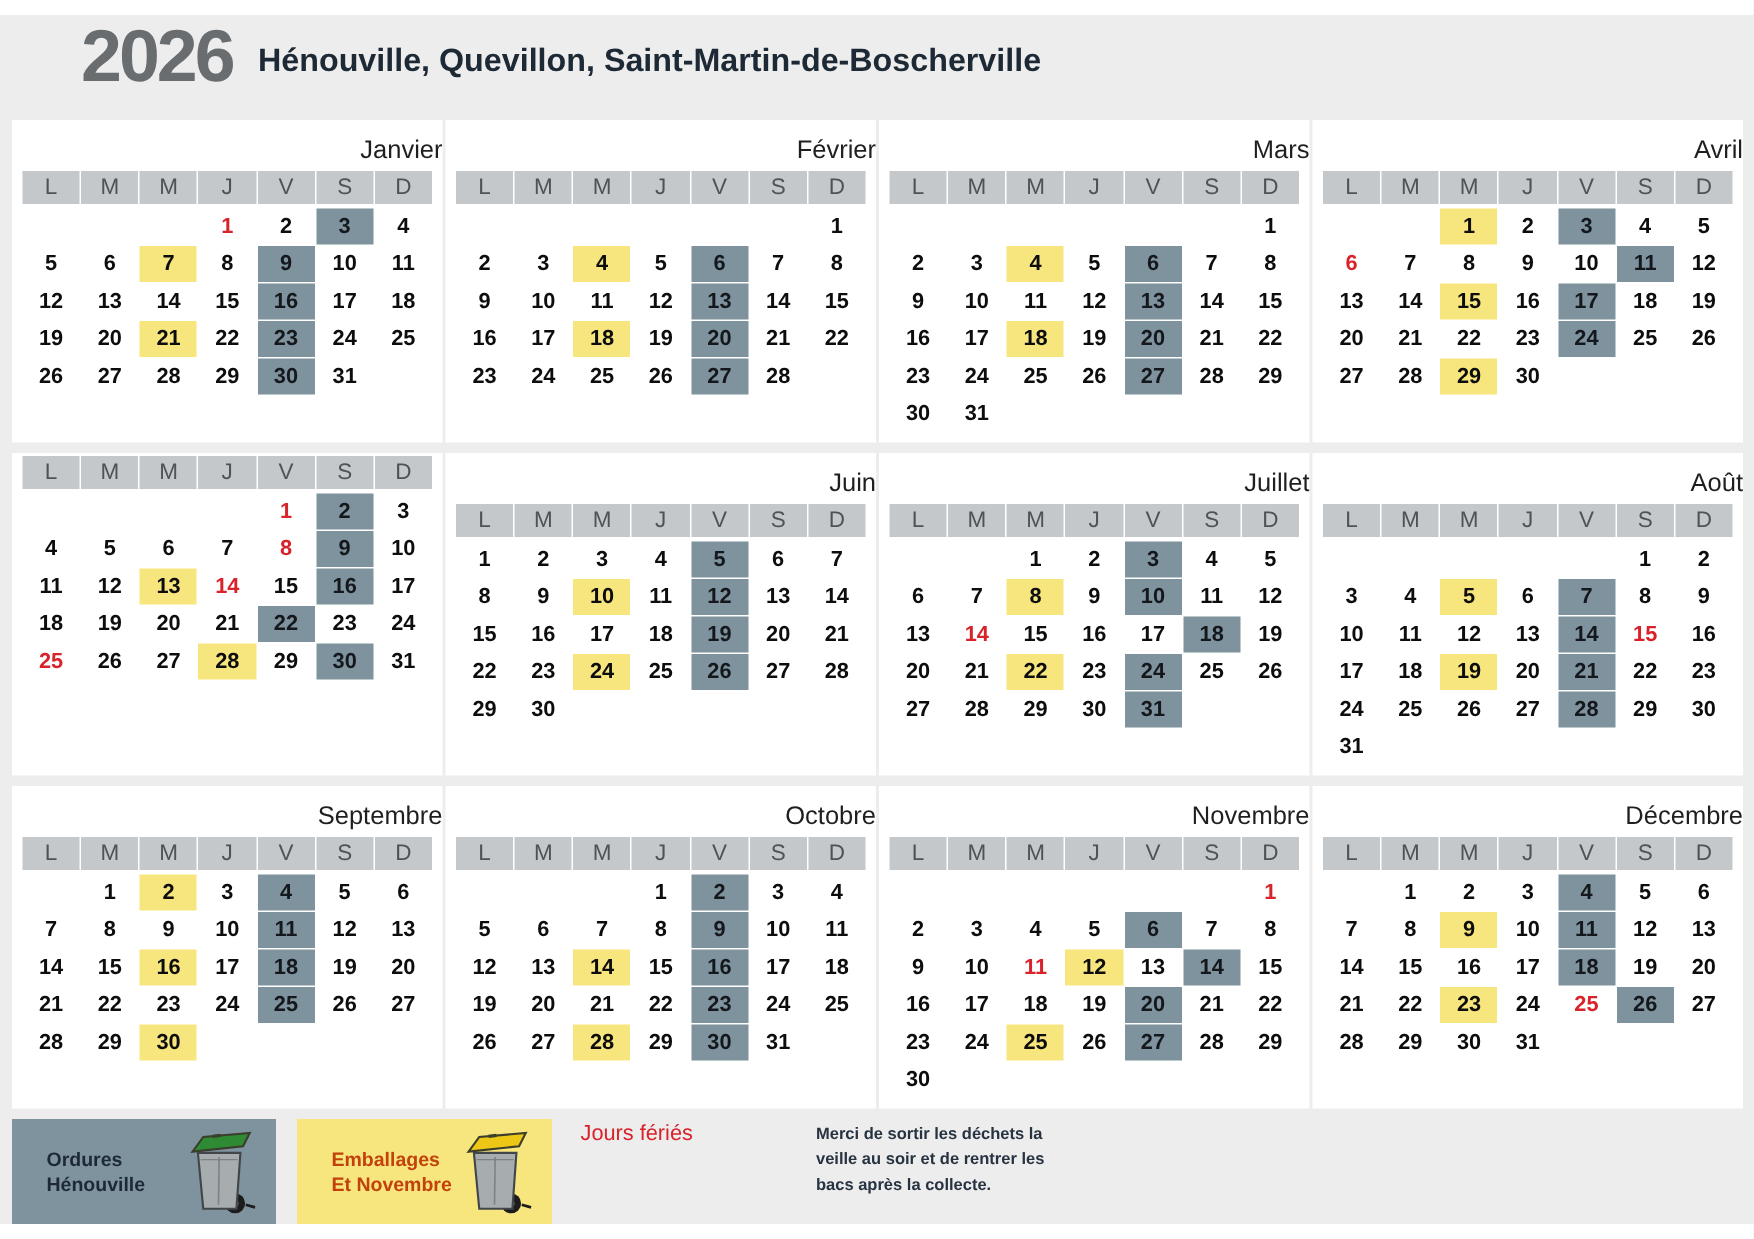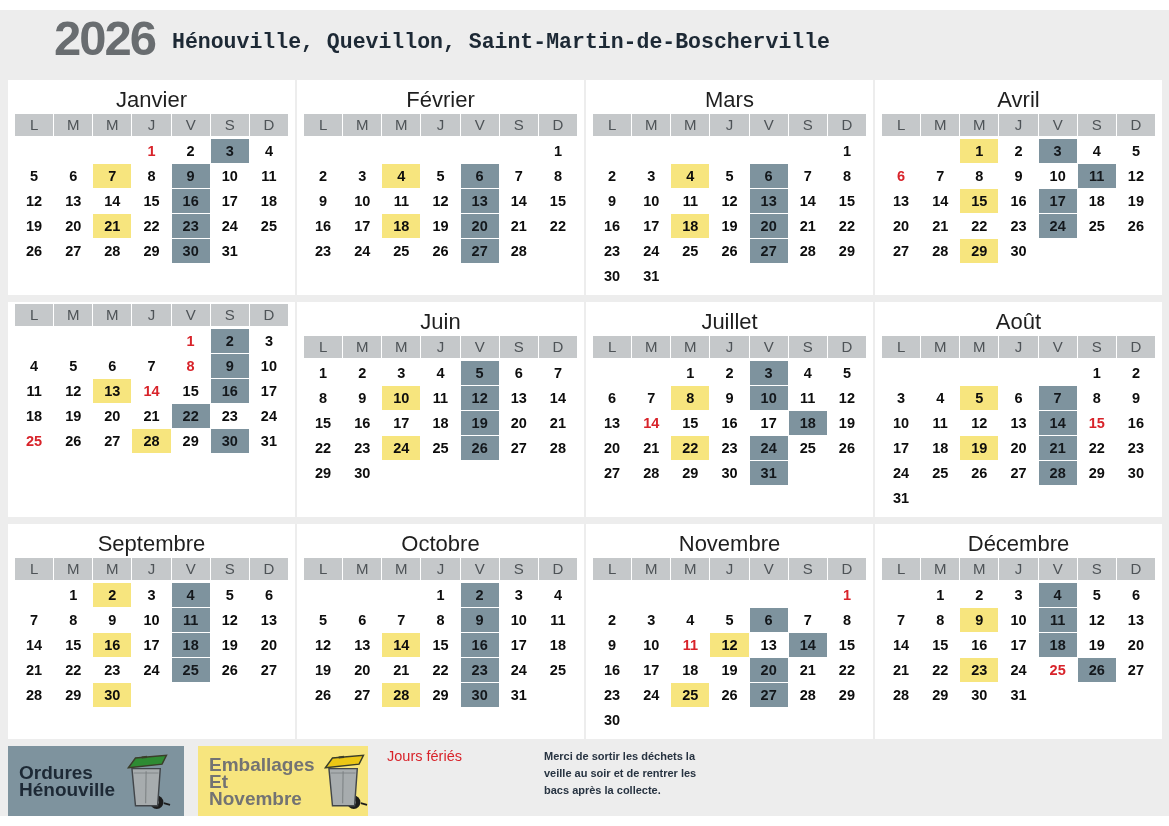--- a/index.html
+++ b/index.html
@@ -9,31 +9,31 @@
     font-family:"Liberation Sans","DejaVu Sans",sans-serif;
     -webkit-font-smoothing:antialiased;
   }
   .edge-strip{position:absolute;left:0;width:1169px;background:#ffffff;}
   .edge-top{top:0;height:10px;}
   .edge-bottom{bottom:0;height:10px;}
 
   
   .header{position:absolute;left:10px;top:8px;height:64px;display:flex;align-items:baseline;}
   .year{font-size:49px;font-weight:bold;color:#696d70;letter-spacing:-2px;line-height:60px;margin-left:44px;}
-  .place-title{font-size:21.5px;font-weight:bold;color:#1d2935;margin-left:17px;position:relative;top:-7px;font-family:Liberation Mono, monospace;}
+  .place-title{font-size:21.5px;font-weight:bold;color:#1d2935;margin-left:17px;position:relative;top:-7px;}
 
   
   .months{
     position:absolute;left:8px;top:80px;width:1154px;
     display:grid;grid-template-columns:repeat(4,287px);grid-auto-rows:215px;
     column-gap:2px;row-gap:7px;
   }
   .month-card{background:#ffffff;overflow:hidden;}
   .month-title{
-    text-align:center;font-size:22px;font-weight:400;color:#1f1f1f;
+    text-align:right;font-size:17px;font-weight:400;color:#1f1f1f;
     margin-top:8px;height:24px;line-height:24px;
   }
   .weekday-row{
     display:grid;grid-template-columns:repeat(7,1fr);column-gap:1px;
     margin:2px 7px 3px 7px;
   }
   .weekday-cell{
     background:var(--wk-bg,#c5c8ca);color:#4e5357;font-size:15px;font-weight:400;
     height:22px;line-height:22px;text-align:center;
   }
@@ -45,23 +45,23 @@
     text-align:center;line-height:24px;font-size:14.5px;font-weight:bold;color:#0d0d0d;
   }
   .day-cell.em{background:var(--em,#f7e57e);}
   .day-cell.om{background:var(--om,#7e939e);color:#14181c;}
   .day-cell.hol{color:var(--hol,#d8232a);}
 
   
   .legend-box{position:absolute;top:746px;height:70px;display:flex;align-items:center;}
   .legend-ordures{left:8px;width:176px;background:var(--om,#7e939e);}
   .legend-emballages{left:198px;width:170px;background:var(--em,#f7e57e);}
-  .legend-text{font-size:19px;font-weight:bold;line-height:17px;padding-left:11px;flex:1;}
+  .legend-text{font-size:13px;font-weight:bold;line-height:17px;padding-left:23px;flex:1;}
   .legend-ordures .legend-text{color:#1d2935;}
-  .legend-emballages .legend-text{color:#737373;}
+  .legend-emballages .legend-text{color:#c2410c;}
   .legend-bin{width:58px;height:62px;margin-right:8px;flex-shrink:0;}
   .holiday-label{
     position:absolute;left:387px;top:748px;font-size:14.5px;font-weight:normal;color:var(--hol,#d8232a);
   }
   .note{
     position:absolute;left:544px;top:748px;width:230px;
     font-size:11px;font-weight:bold;color:#273341;line-height:17px;
   }
 </style>
 </head>

